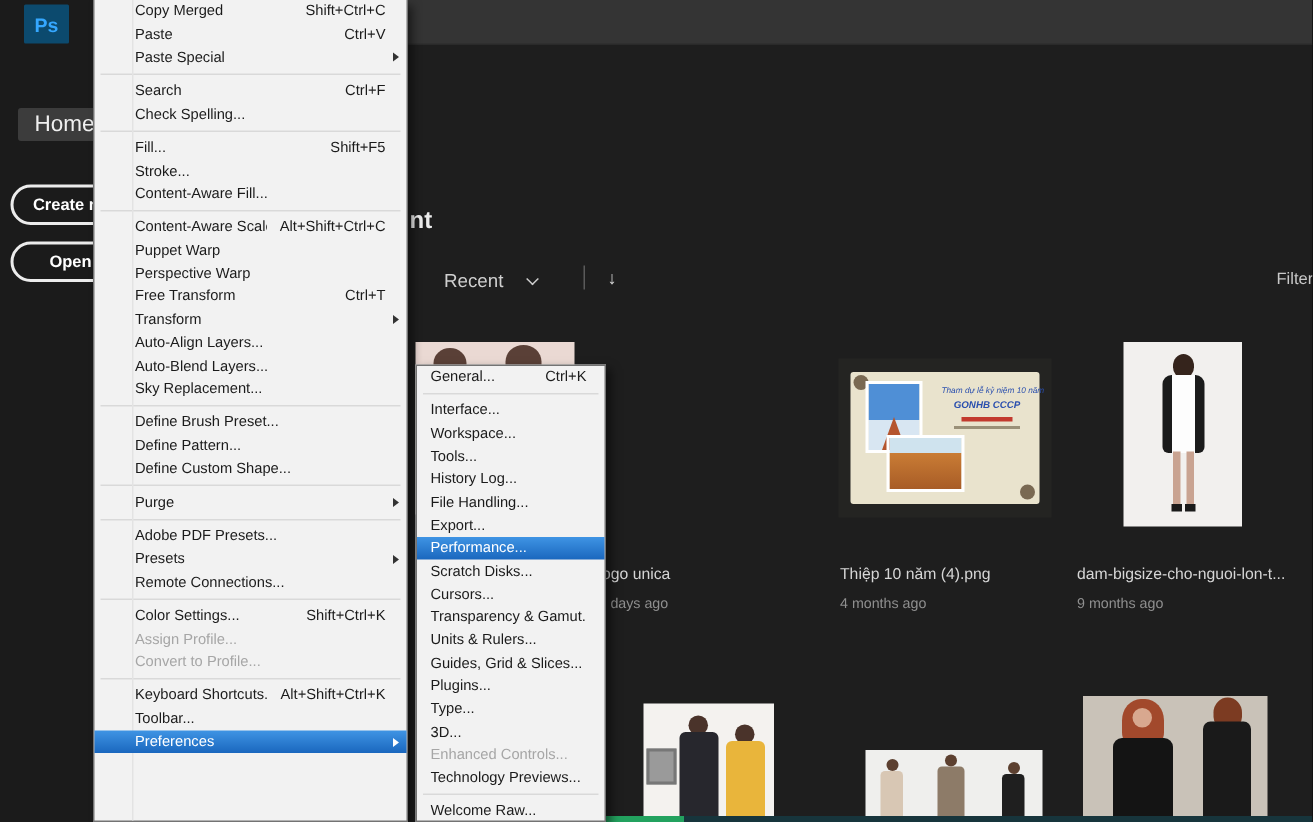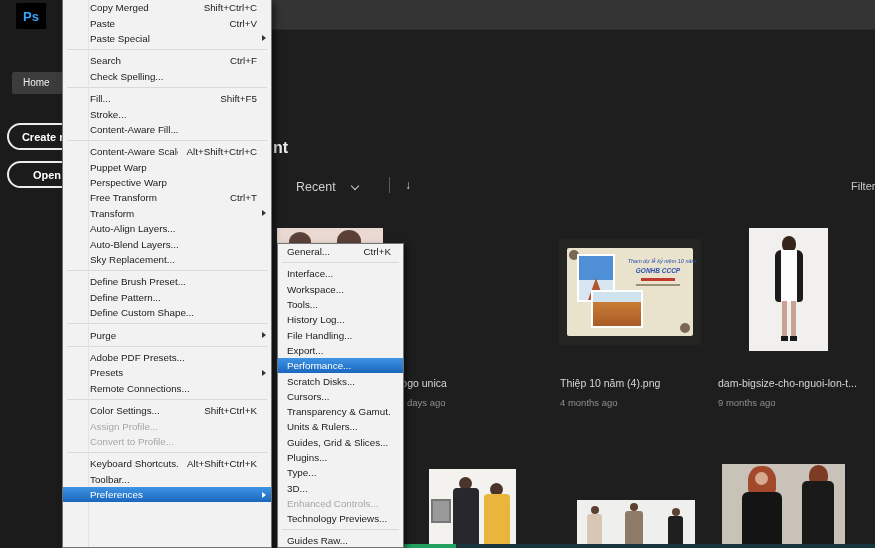--- a/index.html
+++ b/index.html
@@ -2,24 +2,24 @@
 <html><head>
 <meta charset="utf-8">
 <style>
   * { margin:0; padding:0; box-sizing:border-box; }
   body { background:#000; font-family:"Liberation Sans","DejaVu Sans",sans-serif; }
   .screen { position:relative; width:875px; height:548px; background:#1e1e1e; overflow:hidden; }
 
   
   .topbar { position:absolute; left:62px; top:0; width:813px; height:30px; background:#343434; border-bottom:1px solid #2a2a2a; }
   .leftcol { position:absolute; left:0; top:0; width:62px; height:548px; background:#1b1b1b; }
-  .pslogo { position:absolute; left:16px; top:3px; width:30px; height:26px; background:#000000; border-radius:1px;
+  .pslogo { position:absolute; left:16px; top:3px; width:30px; height:26px; background:#0c4a6e; border-radius:1px;
             color:#35a7ff; font-weight:bold; font-size:13px; display:flex; align-items:center; justify-content:center; }
   .home { position:absolute; left:12px; top:72px; width:58px; height:22px; background:#3c3c3c; border-radius:2px;
-          color:#f0f0f0; font-size:10px; line-height:22px; padding-left:11px; }
+          color:#f0f0f0; font-size:15px; line-height:22px; padding-left:11px; }
   .pill { position:absolute; left:7px; width:80px; height:27px; border:2px solid #ececec; border-radius:14px;
           color:#ffffff; font-size:11px; font-weight:bold; display:flex; align-items:center; justify-content:center; white-space:nowrap; overflow:hidden; }
   .pill.create { top:123px; }
   .pill.open { top:161px; }
 
   
   .welcome { position:absolute; left:535px; top:90px; font-size:21px; color:#e6e6e6; letter-spacing:.2px; }
   .heading-remnant { position:absolute; left:273px; top:139px; font-size:16px; font-weight:bold; color:#ececec; }
   .recent-dd { position:absolute; left:296px; top:180px; color:#cfcfcf; font-size:12.5px; cursor:pointer; }
   .chev { display:inline-block; width:6px; height:6px; border-right:1.5px solid #cfcfcf; border-bottom:1.5px solid #cfcfcf;
@@ -360,18 +360,18 @@
           <span class="lbl">3D...</span>
         </div>
         <div class="mi dis">
           <span class="lbl">Enhanced Controls...</span>
         </div>
         <div class="mi">
           <span class="lbl">Technology Previews...</span>
         </div>
         <div class="msep"></div>
         <div class="mi">
-          <span class="lbl">Guides Raw...</span>
+          <span class="lbl">Welcome Raw...</span>
         </div>
       </div>
   </div>
 
 </div>
 
 </body></html>

